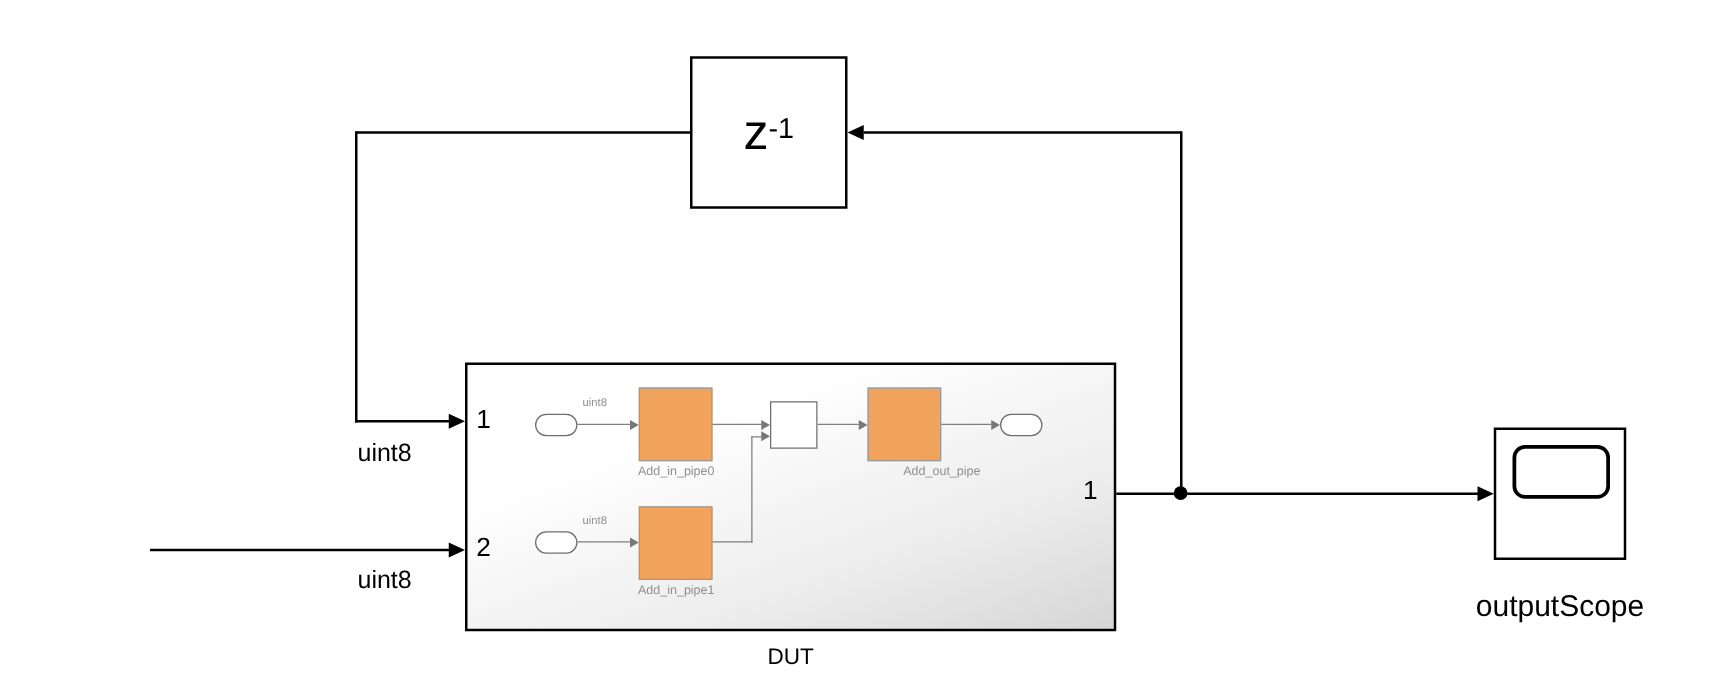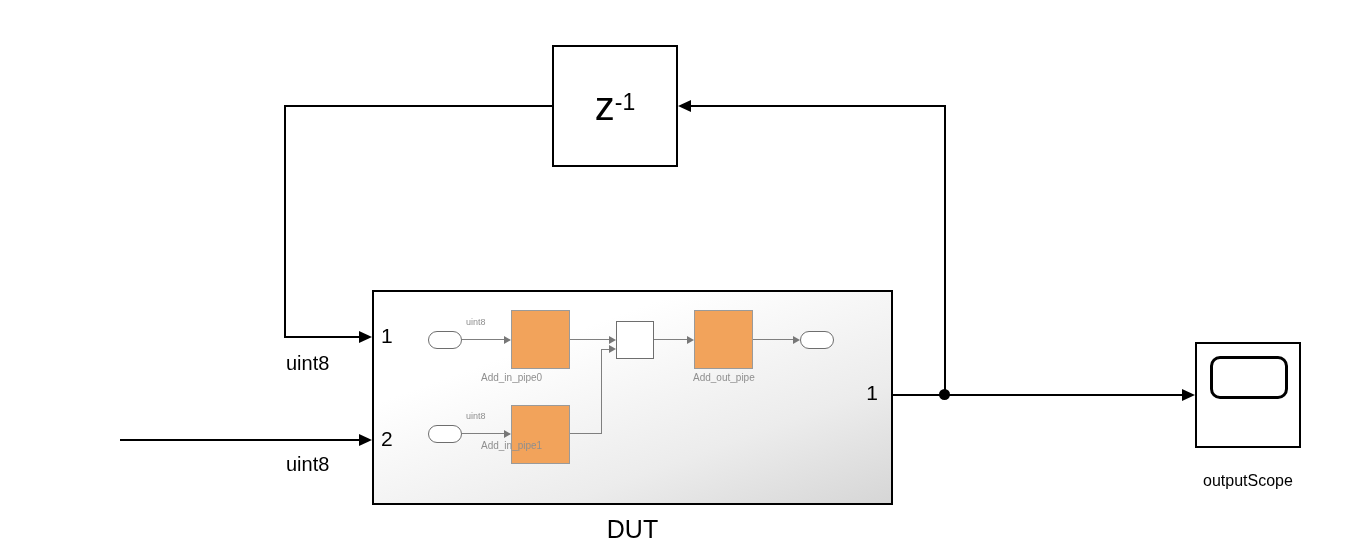--- a/index.html
+++ b/index.html
@@ -69,37 +69,37 @@
     border-left: 7px solid #777777;
   }
   .junction {
     position: absolute; width: 11px; height: 11px;
     background: #000; border-radius: 50%;
   }
 
   
   .port-num { position: absolute; font-size: 21px; color: #000; }
   .sig-label { position: absolute; font-size: 20px; color: #000; }
-  .block-name { position: absolute; font-size: 25px; color: #000; text-align: center; }
+  .block-name { position: absolute; font-size: 18px; color: #000; text-align: center; }
 
   
   .oval {
     position: absolute; width: 34px; height: 18px;
     background: #fff; border: 1.5px solid #6e6e6e; border-radius: 10px;
   }
   .pipe {
     position: absolute; width: 59px; height: 59px;
     background: #F2A35B; border: 1px solid #9a9a9a;
   }
   .adder {
     position: absolute; left: 616px; top: 321px; width: 38px; height: 38px;
     background: #fff; border: 1px solid #6e6e6e;
   }
   .inner-label {
-    position: absolute; font-size: 10px; color: #8f8f8f; 
+    position: absolute; font-size: 10px; color: #8f8f8f; text-align: center;
   }
   .inner-sig {
     position: absolute; font-size: 9px; color: #8f8f8f;
   }
 </style>
 </head>
 <body>
 
 <div id="canvas">
 
@@ -135,21 +135,21 @@
   <div class="inner-sig" style="left:466px; top:317px;">uint8</div>
 
   <div class="iwire-h" style="left:462px; top:433px; width:42px;"></div>
   <div class="mini-arrow-r" style="left:504px; top:430px;"></div>
   <div class="inner-sig" style="left:466px; top:411px;">uint8</div>
 
   <div class="pipe" style="left:511px; top:310px;"></div>
   <div class="inner-label" style="left:481px; top:372px; width:120px;">Add_in_pipe0</div>
 
   <div class="pipe" style="left:511px; top:405px;"></div>
-  <div class="inner-label" style="left:481px; top:440px; width:120px;">Add_in_pipe1</div>
+  <div class="inner-label" style="left:481px; top:467px; width:120px;">Add_in_pipe1</div>
 
   <div class="iwire-h" style="left:570px; top:339px; width:39px;"></div>
   <div class="mini-arrow-r" style="left:609px; top:336px;"></div>
 
   <div class="iwire-h" style="left:570px; top:433px; width:32px;"></div>
   <div class="iwire-v" style="left:601px; top:349px; height:85px;"></div>
   <div class="iwire-h" style="left:601px; top:349px; width:8px;"></div>
   <div class="mini-arrow-r" style="left:609px; top:345px;"></div>
 
   <div class="adder"></div>
@@ -169,15 +169,15 @@
   <div class="port-num" style="left:852px; top:381px; width:26px; text-align:right;">1</div>
 
   <div class="sig-label" style="left:286px; top:352px;">uint8</div>
   <div class="sig-label" style="left:286px; top:453px;">uint8</div>
 
   <div class="block scope">
     <div class="scope-screen"></div>
   </div>
 
   <div class="block-name" style="left:372px; top:515px; width:521px;">DUT</div>
-  <div class="block-name" style="left:1158px; top:472px; width:180px; font-size:16px;">outputScope</div>
+  <div class="block-name" style="left:1158px; top:472px; width:180px; font-size:24px;">outputScope</div>
 
 </div>
 
 </body></html>

